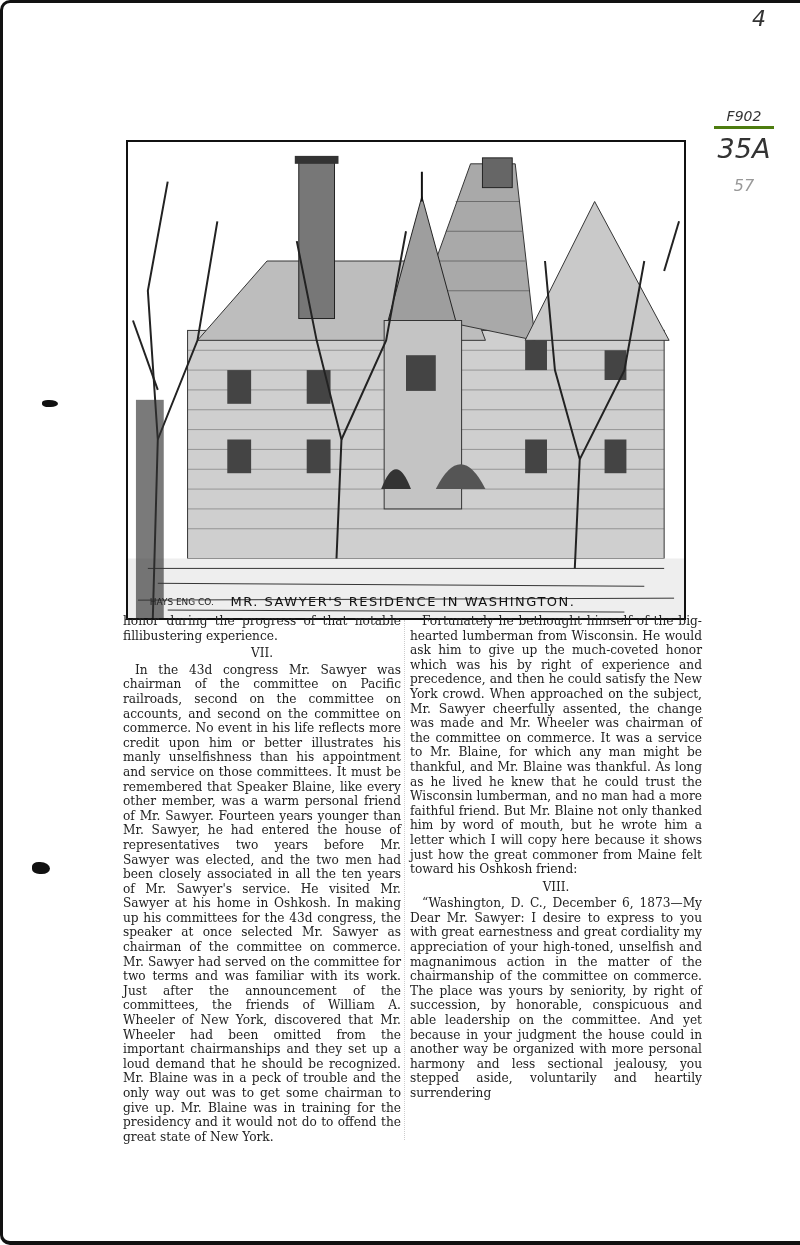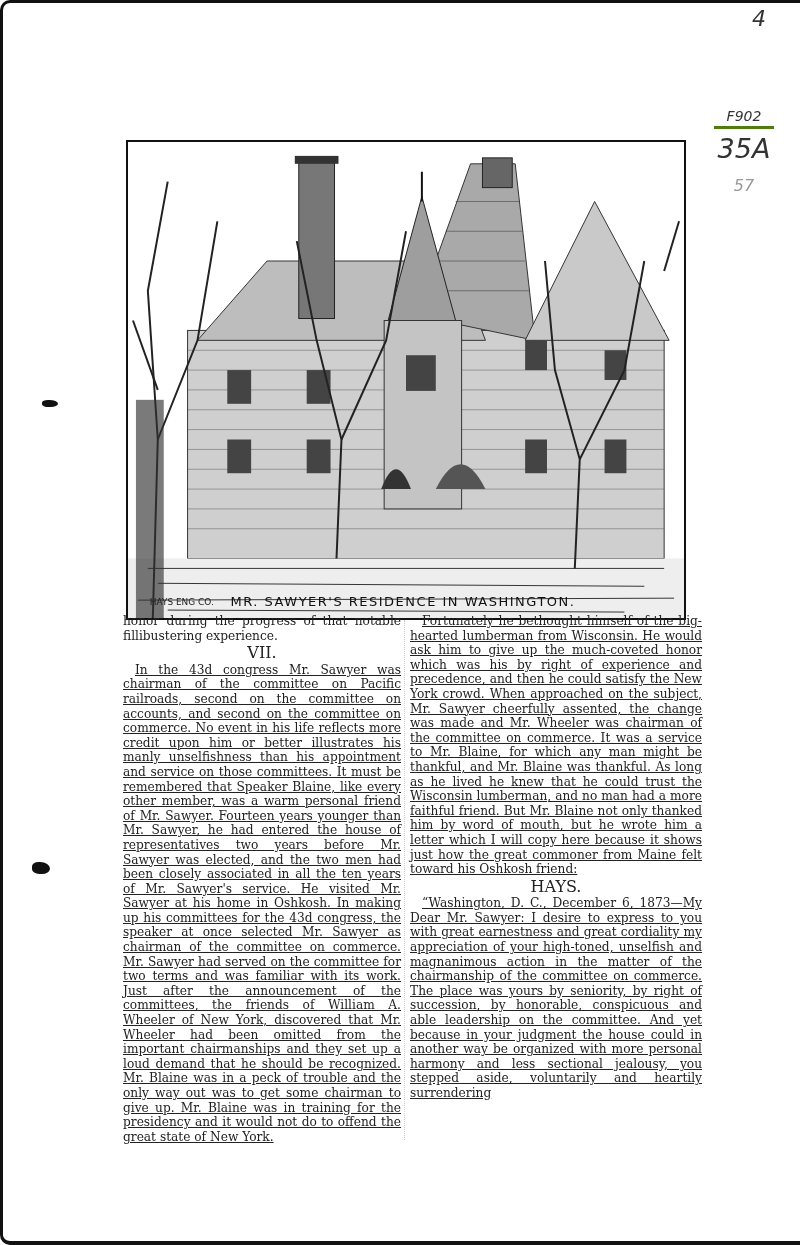--- a/index.html
+++ b/index.html
@@ -38,22 +38,22 @@
       font-family: "DejaVu Sans", sans-serif; font-size: 13px; letter-spacing: 1.5px;
       color: #111;
     }
     .column {
       position: absolute; top: 614px; font-size: 12.2px; line-height: 14.6px;
       text-align: justify; color: #222;
     }
     .col-left { left: 123px; width: 278px; }
     .col-right { left: 410px; width: 292px; }
     .column p { margin: 0; text-indent: 0; }
-    .column p.indent { text-indent: 12px; text-decoration: underline; }
-    .section-head { text-align: center; margin: 3px 0 2px; font-size: 16px; }
+    .column p.indent { text-indent: 12px; }
+    .section-head { text-align: center; margin: 3px 0 2px; font-size: 12px; }
     .col-divider {
       position: absolute; left: 404px; top: 620px; width: 1px; height: 520px;
       border-left: 1px dotted #ccc;
     }
   </style>
 </head>
 <body>
 
 <div class="scan-frame"></div>
 
@@ -150,15 +150,15 @@
 <div class="col-divider"></div>
 
 <div class="column col-left">
   <p>honor during the progress of that notable fillibustering experience.</p>
   <div class="section-head">VII.</div>
   <p class="indent">In the 43d congress Mr. Sawyer was chairman of the committee on Pacific railroads, second on the committee on accounts, and second on the committee on commerce. No event in his life reflects more credit upon him or better illustrates his manly unselfishness than his appointment and service on those committees. It must be remembered that Speaker Blaine, like every other member, was a warm personal friend of Mr. Sawyer. Fourteen years younger than Mr. Sawyer, he had entered the house of representatives two years before Mr. Sawyer was elected, and the two men had been closely associated in all the ten years of Mr. Sawyer's service. He visited Mr. Sawyer at his home in Oshkosh. In making up his committees for the 43d congress, the speaker at once selected Mr. Sawyer as chairman of the committee on commerce. Mr. Sawyer had served on the committee for two terms and was familiar with its work. Just after the announcement of the committees, the friends of William A. Wheeler of New York, discovered that Mr. Wheeler had been omitted from the important chairmanships and they set up a loud demand that he should be recognized. Mr. Blaine was in a peck of trouble and the only way out was to get some chairman to give up. Mr. Blaine was in training for the presidency and it would not do to offend the great state of New York.</p>
 </div>
 
 <div class="column col-right">
   <p class="indent">Fortunately he bethought himself of the big-hearted lumberman from Wisconsin. He would ask him to give up the much-coveted honor which was his by right of experience and precedence, and then he could satisfy the New York crowd. When approached on the subject, Mr. Sawyer cheerfully assented, the change was made and Mr. Wheeler was chairman of the committee on commerce. It was a service to Mr. Blaine, for which any man might be thankful, and Mr. Blaine was thankful. As long as he lived he knew that he could trust the Wisconsin lumberman, and no man had a more faithful friend. But Mr. Blaine not only thanked him by word of mouth, but he wrote him a letter which I will copy here because it shows just how the great commoner from Maine felt toward his Oshkosh friend:</p>
-  <div class="section-head">HAYS.</div>
+  <div class="section-head">VIII.</div>
   <p class="indent">“Washington, D. C., December 6, 1873—My Dear Mr. Sawyer: I desire to express to you with great earnestness and great cordiality my appreciation of your high-toned, unselfish and magnanimous action in the matter of the chairmanship of the committee on commerce. The place was yours by seniority, by right of succession, by honorable, conspicuous and able leadership on the committee. And yet because in your judgment the house could in another way be organized with more personal harmony and less sectional jealousy, you stepped aside, voluntarily and heartily surrendering</p>
 </div>
 
 </body></html>

